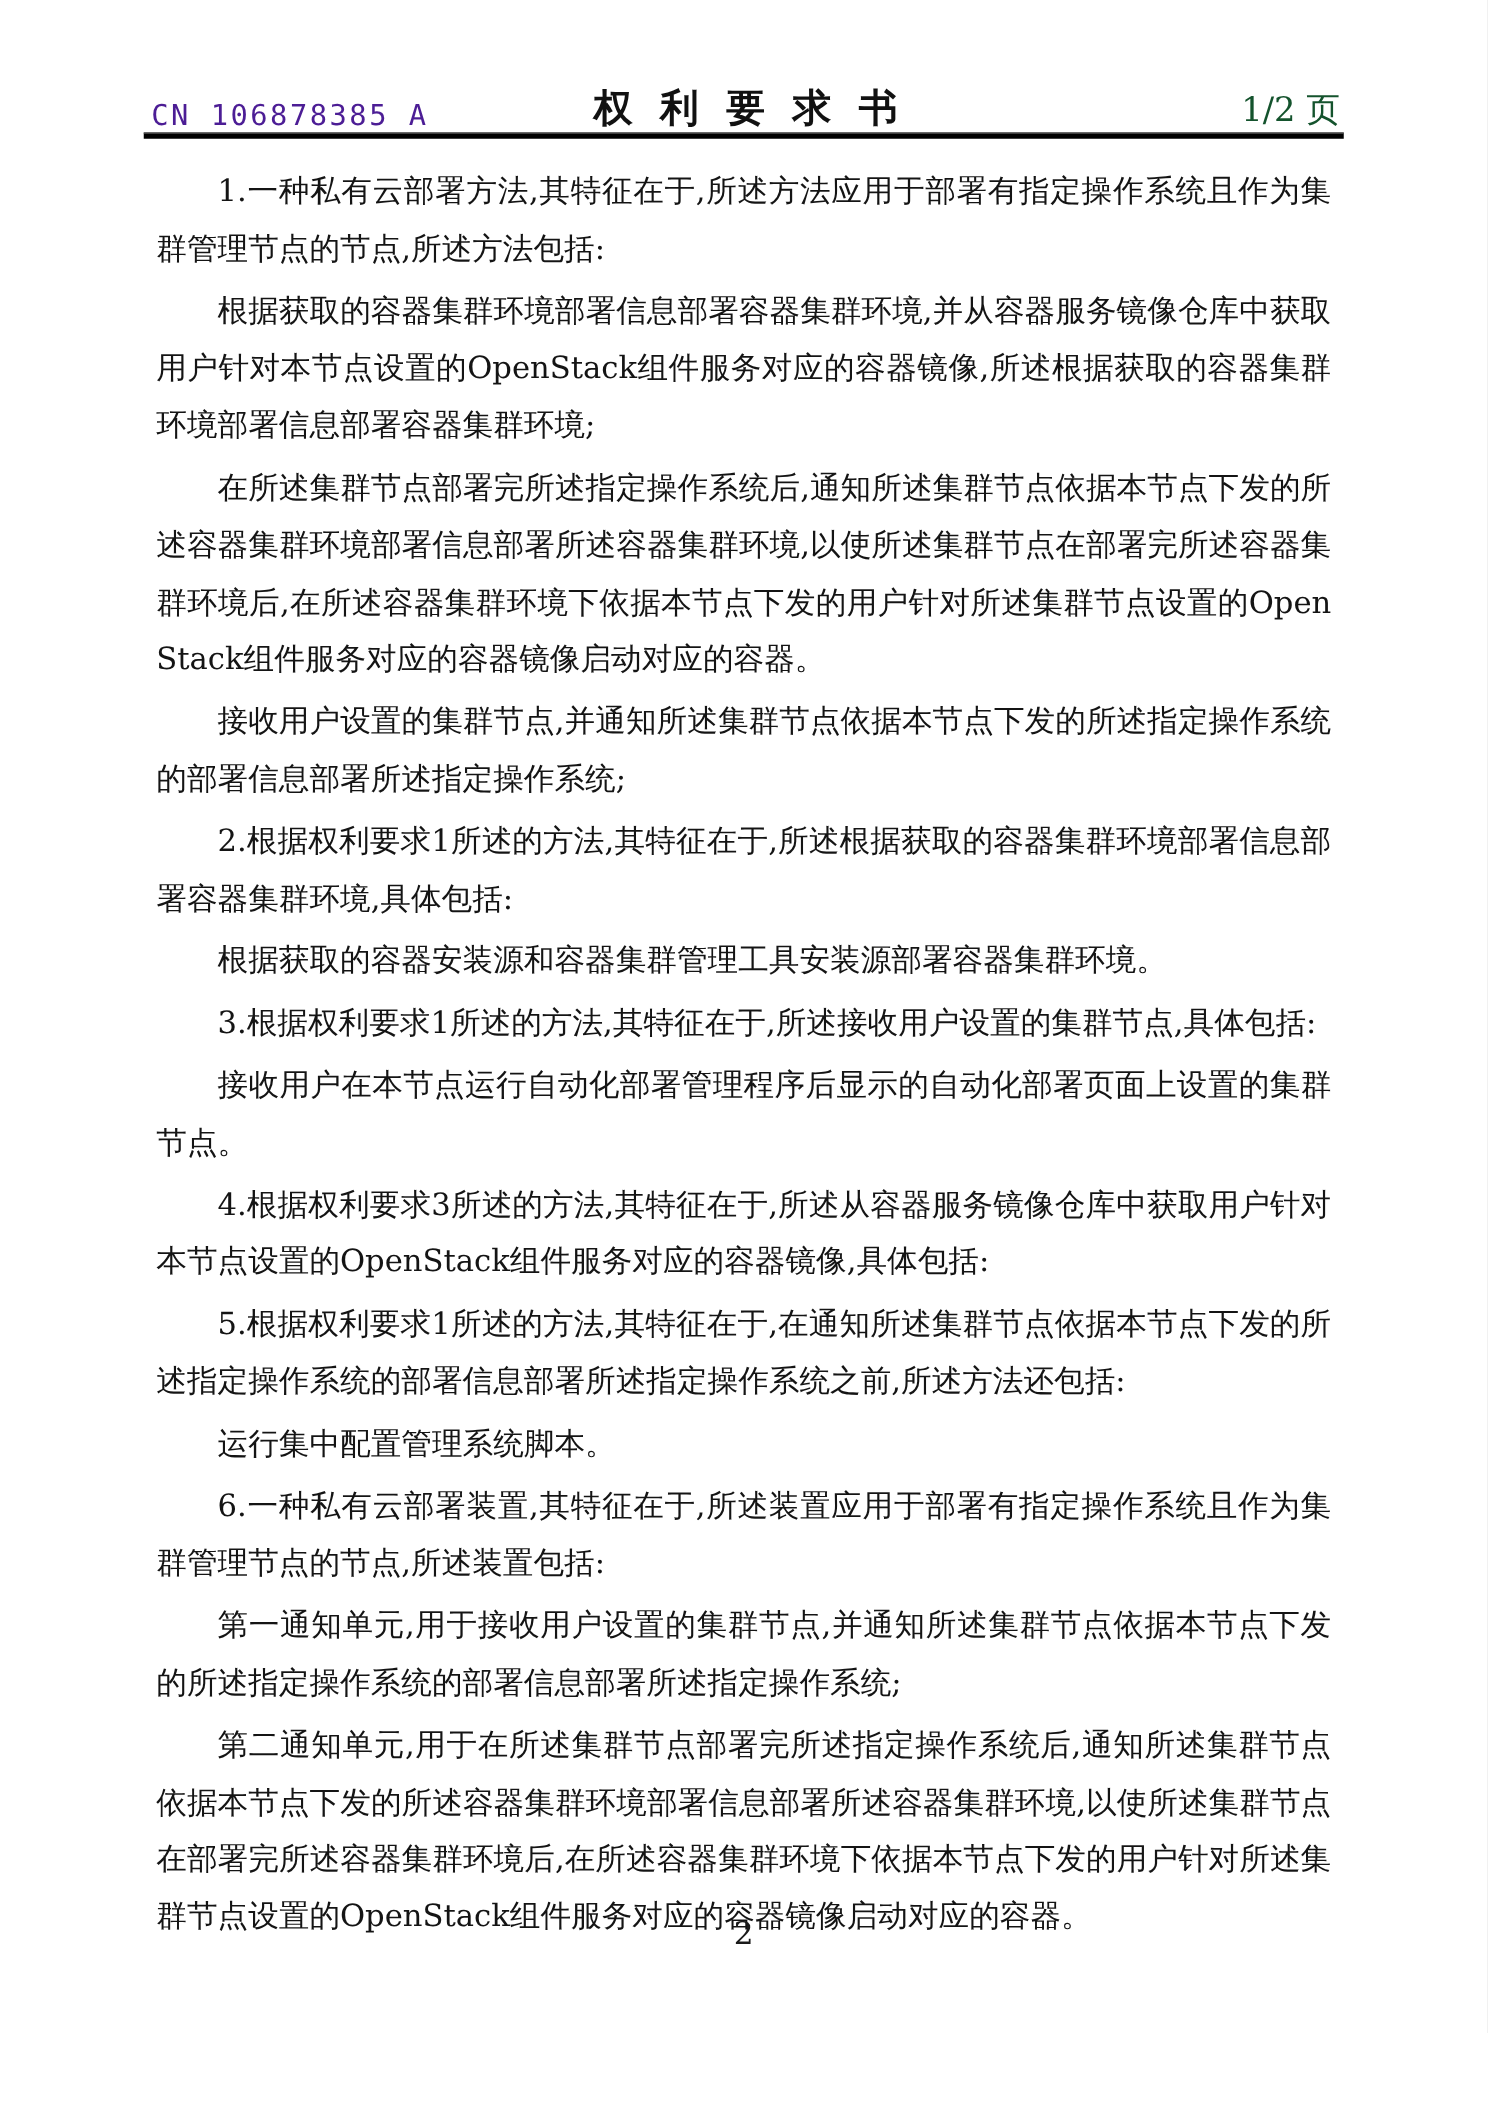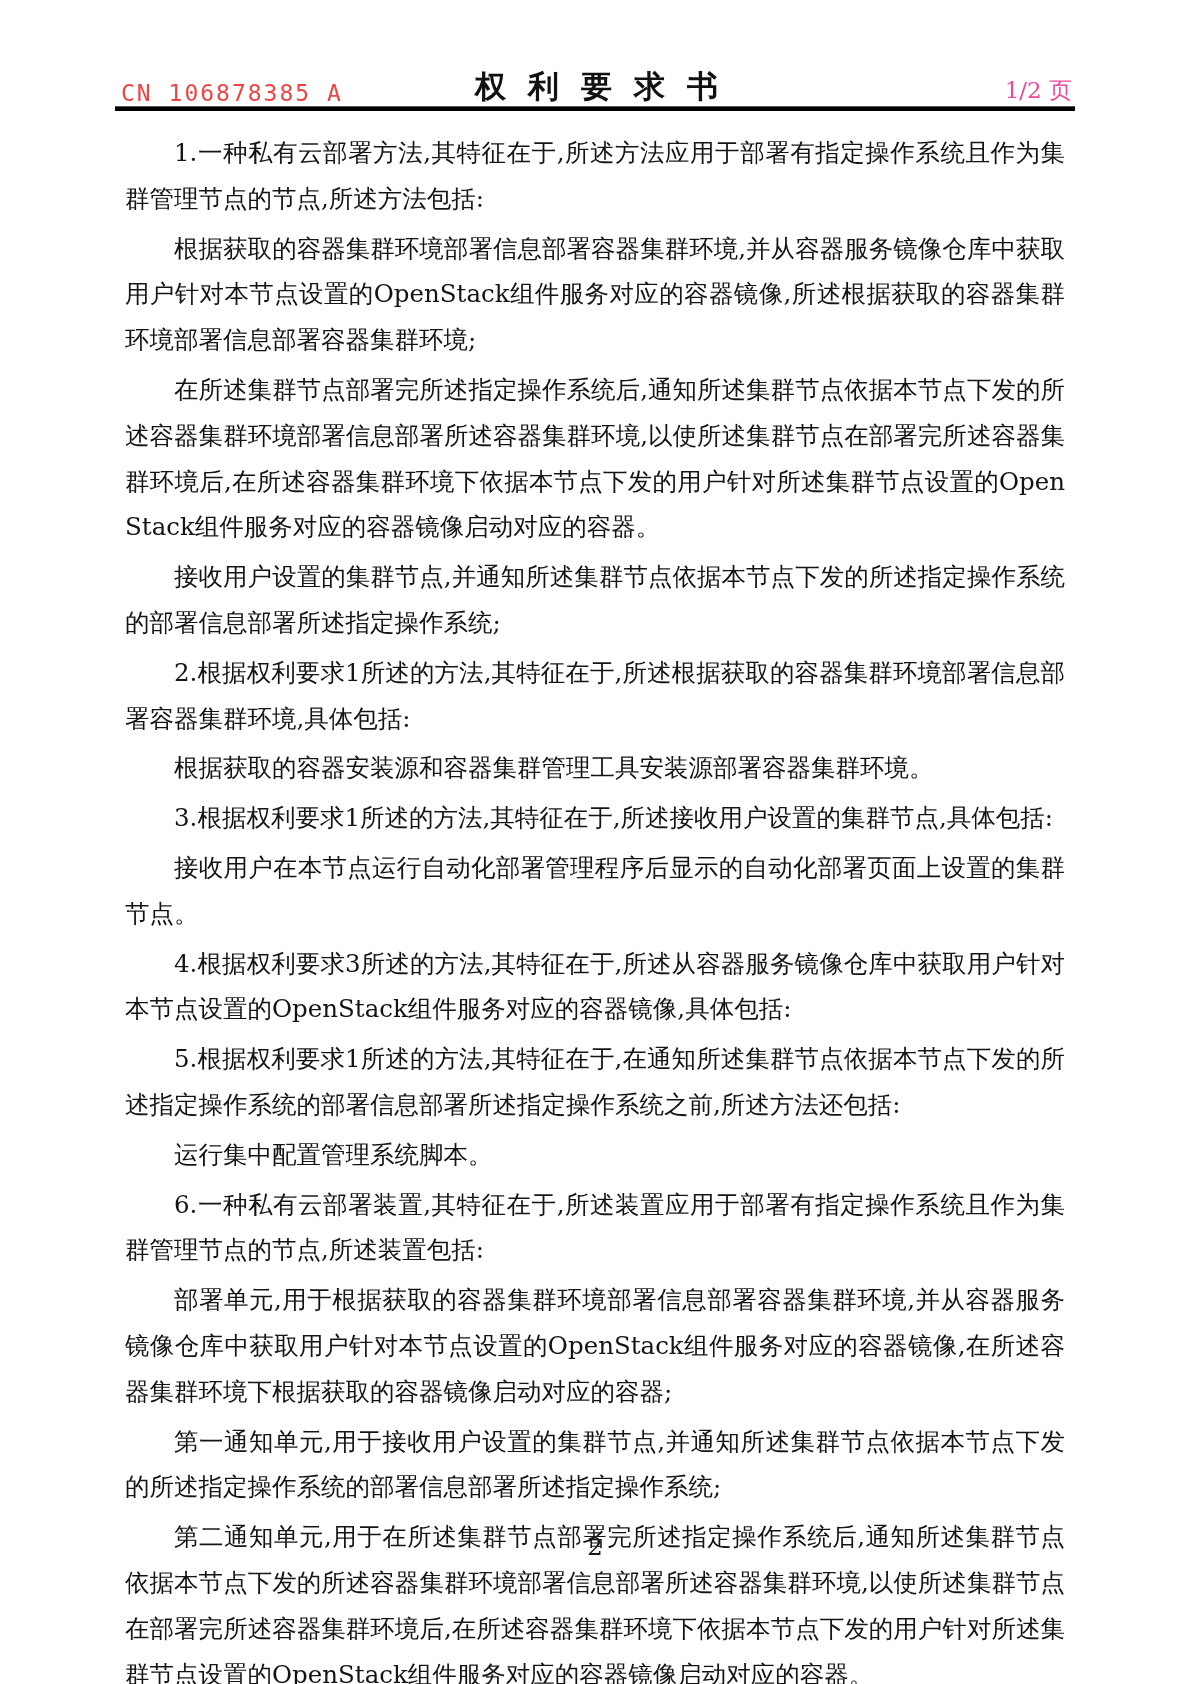--- a/index.html
+++ b/index.html
@@ -25,42 +25,42 @@
     left: 121px;
     right: 118px;
     height: 40px;
   }
   .doc-number {
     position: absolute;
     left: 0;
     bottom: 0;
     font-size: 23px;
     letter-spacing: 2px;
-    color: #ef4444;
+    color: #4c1d95;
     font-family: "DejaVu Sans Mono", "Liberation Mono", monospace;
     white-space: nowrap;
   }
   .page-title {
     position: absolute;
     left: 50%;
     transform: translateX(-50%);
     bottom: -2px;
     font-size: 31px;
     font-weight: bold;
     letter-spacing: 22px;
     padding-left: 22px; 
     color: #111111;
     white-space: nowrap;
   }
   .page-indicator {
     position: absolute;
     right: 0;
     bottom: 0;
-    font-size: 23px;
-    color: #ec4899;
+    font-size: 27px;
+    color: #14532d;
     white-space: nowrap;
   }
   .header-rule {
     position: absolute;
     top: 106px;
     left: 115px;
     width: 960px;
     height: 4px;
     background: #000000;
     border-top: 1px solid #555555;
@@ -116,21 +116,20 @@
       <p class="para">在所述集群节点部署完所述指定操作系统后,通知所述集群节点依据本节点下发的所述容器集群环境部署信息部署所述容器集群环境,以使所述集群节点在部署完所述容器集群环境后,在所述容器集群环境下依据本节点下发的用户针对所述集群节点设置的OpenStack组件服务对应的容器镜像启动对应的容器。</p>
       <p class="para">接收用户设置的集群节点,并通知所述集群节点依据本节点下发的所述指定操作系统的部署信息部署所述指定操作系统;</p>
       <p class="para">2.根据权利要求1所述的方法,其特征在于,所述根据获取的容器集群环境部署信息部署容器集群环境,具体包括:</p>
       <p class="para">根据获取的容器安装源和容器集群管理工具安装源部署容器集群环境。</p>
       <p class="para">3.根据权利要求1所述的方法,其特征在于,所述接收用户设置的集群节点,具体包括:</p>
       <p class="para">接收用户在本节点运行自动化部署管理程序后显示的自动化部署页面上设置的集群节点。</p>
       <p class="para">4.根据权利要求3所述的方法,其特征在于,所述从容器服务镜像仓库中获取用户针对本节点设置的OpenStack组件服务对应的容器镜像,具体包括:</p>
       <p class="para">5.根据权利要求1所述的方法,其特征在于,在通知所述集群节点依据本节点下发的所述指定操作系统的部署信息部署所述指定操作系统之前,所述方法还包括:</p>
       <p class="para">运行集中配置管理系统脚本。</p>
       <p class="para">6.一种私有云部署装置,其特征在于,所述装置应用于部署有指定操作系统且作为集群管理节点的节点,所述装置包括:</p>
-      <p class="para">部署单元,用于根据获取的容器集群环境部署信息部署容器集群环境,并从容器服务镜像仓库中获取用户针对本节点设置的OpenStack组件服务对应的容器镜像,在所述容器集群环境下根据获取的容器镜像启动对应的容器;</p>
       <p class="para">第一通知单元,用于接收用户设置的集群节点,并通知所述集群节点依据本节点下发的所述指定操作系统的部署信息部署所述指定操作系统;</p>
       <p class="para">第二通知单元,用于在所述集群节点部署完所述指定操作系统后,通知所述集群节点依据本节点下发的所述容器集群环境部署信息部署所述容器集群环境,以使所述集群节点在部署完所述容器集群环境后,在所述容器集群环境下依据本节点下发的用户针对所述集群节点设置的OpenStack组件服务对应的容器镜像启动对应的容器。</p>
     </main>
 
   <div class="footer">
     <span class="page-number">2</span>
   </div>
 
 </div>
 

